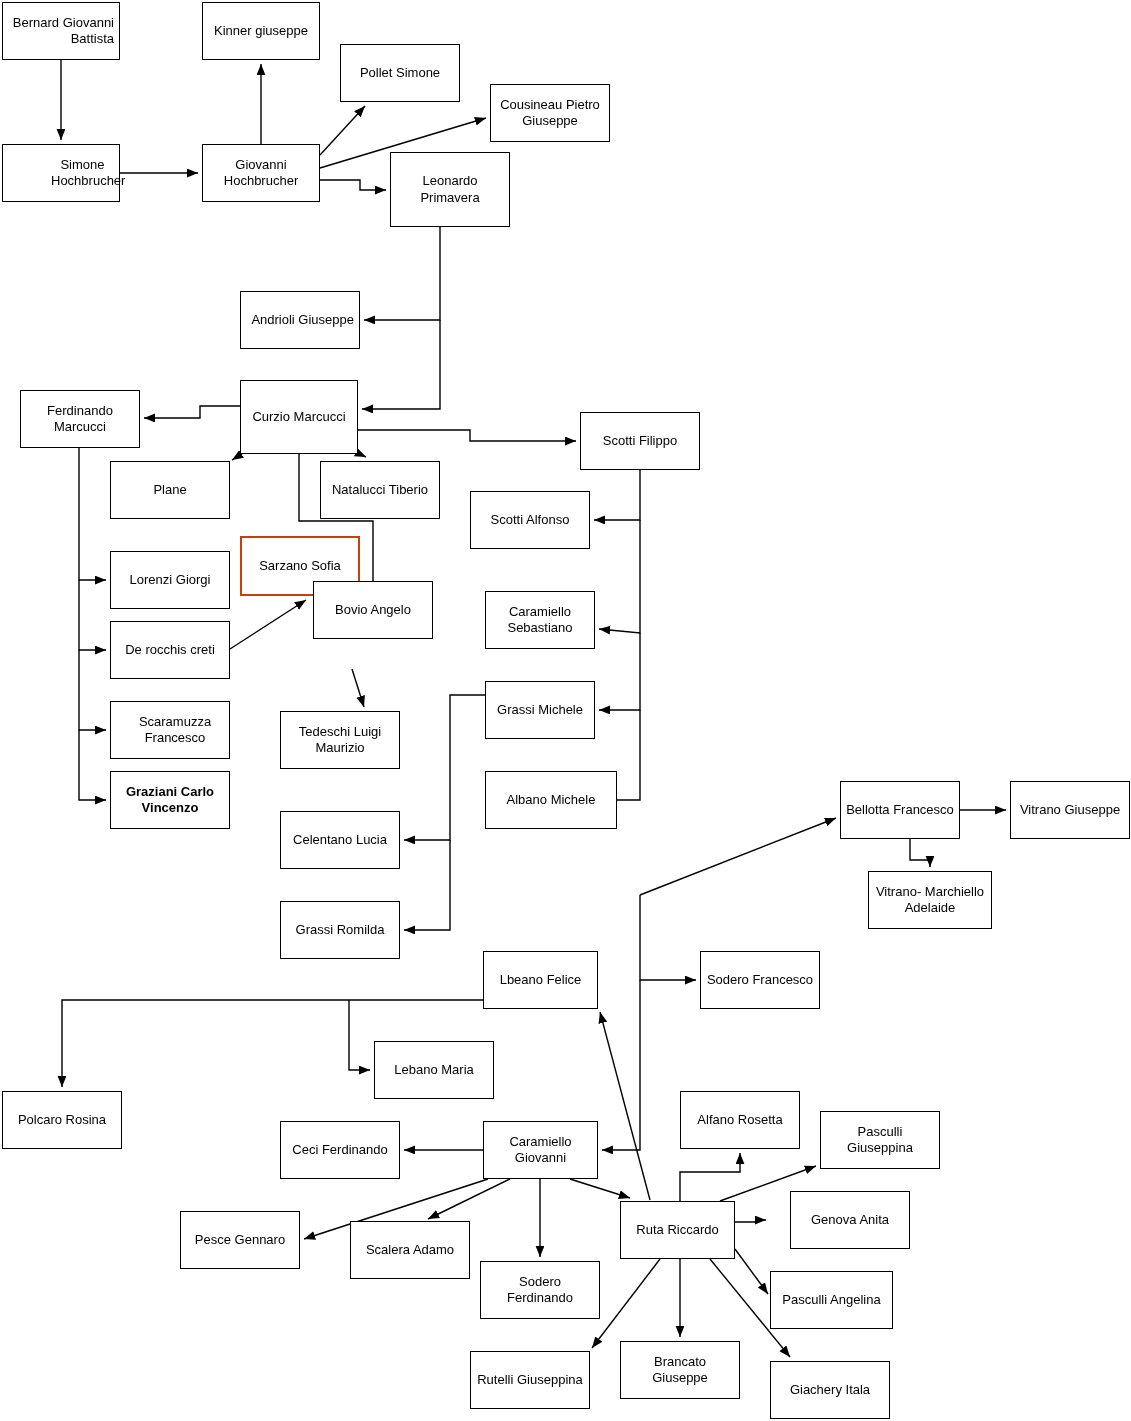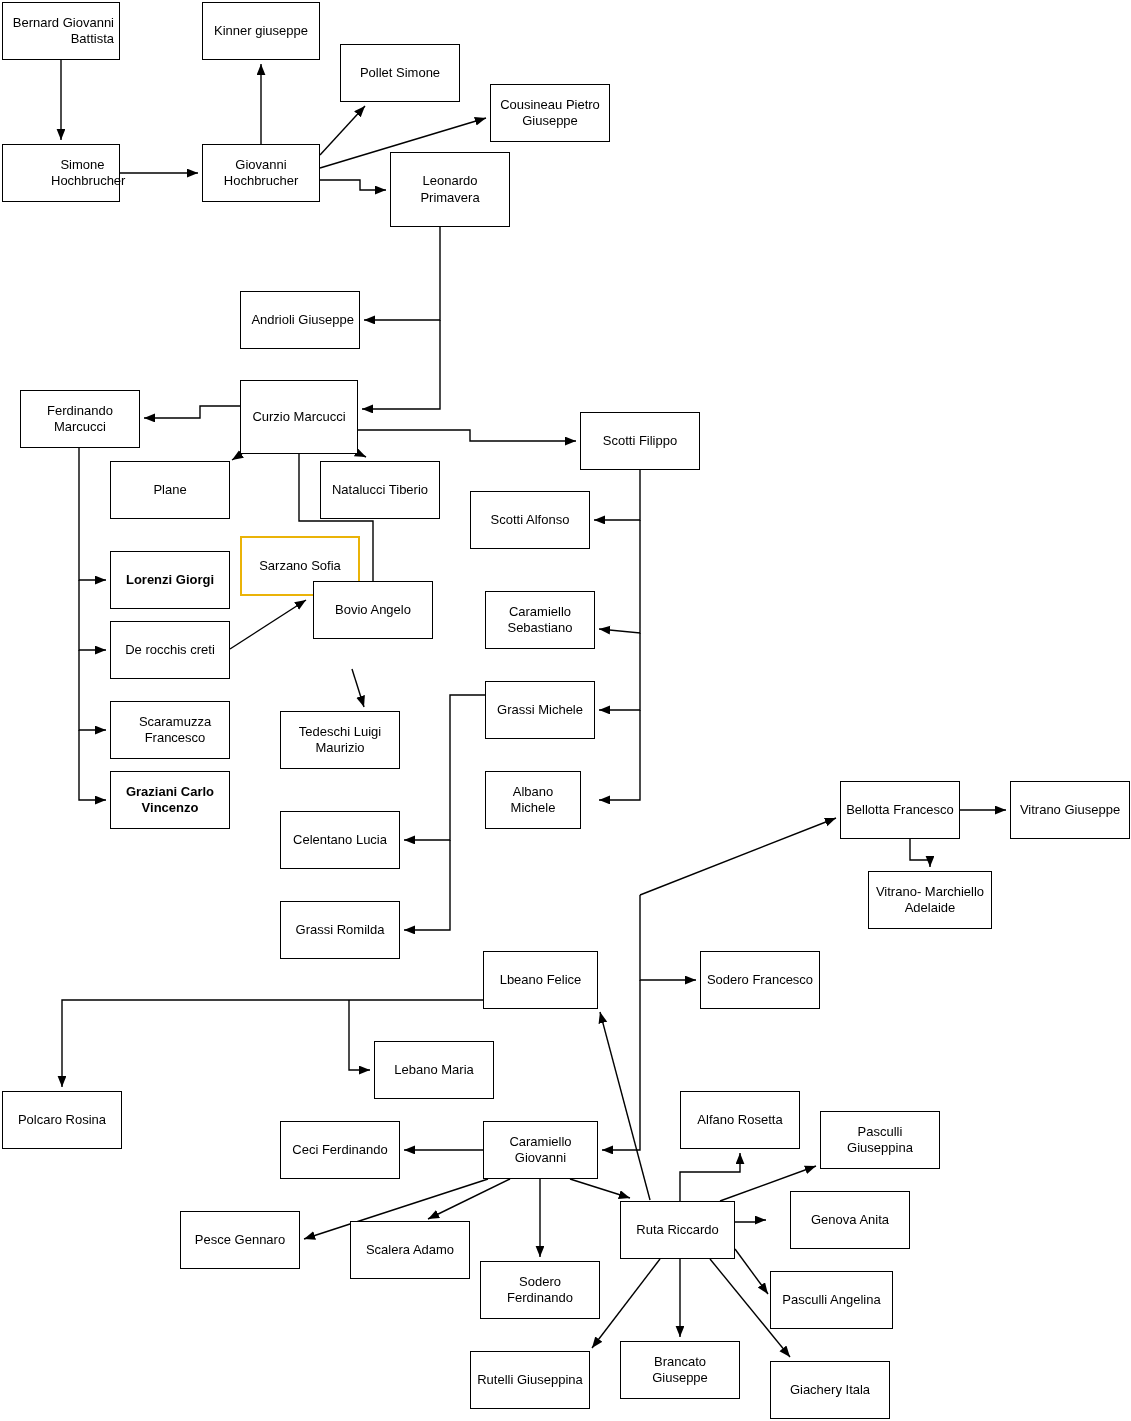--- a/index.html
+++ b/index.html
@@ -24,21 +24,21 @@
     align-items: center;
     justify-content: center;
     text-align: center;
     font-size: 13px;
     line-height: 1.25;
     color: #000000;
     padding: 2px 5px;
     z-index: 3;
   }
   .node.highlight {
-    border: 2px solid #eab308;
+    border: 2px solid #c2410c;
   }
   .node .label {
     display: block;
     width: 100%;
     white-space: pre-line;
   }
   #edges {
     position: absolute;
     left: 0;
     top: 0;
@@ -145,21 +145,21 @@
       </div>
       <div class="node" style="left: 320px; top: 461px; width: 120px; height: 58px;">
         <span class="label">Natalucci Tiberio</span>
       </div>
       <div class="node" style="left: 470px; top: 491px; width: 120px; height: 58px;">
         <span class="label">Scotti Alfonso</span>
       </div>
       <div class="node highlight" style="left: 240px; top: 536px; width: 120px; height: 60px;">
         <span class="label">Sarzano Sofia</span>
       </div>
-      <div class="node" style="left: 110px; top: 551px; width: 120px; height: 58px; font-weight: bold;">
+      <div class="node" style="left: 110px; top: 551px; width: 120px; height: 58px;">
         <span class="label">Lorenzi Giorgi</span>
       </div>
       <div class="node" style="left: 485px; top: 591px; width: 110px; height: 58px;">
         <span class="label">Caramiello Sebastiano</span>
       </div>
       <div class="node" style="left: 313px; top: 581px; width: 120px; height: 58px;">
         <span class="label">Bovio Angelo</span>
       </div>
       <div class="node" style="left: 110px; top: 621px; width: 120px; height: 58px;">
         <span class="label">De rocchis creti</span>
@@ -169,21 +169,21 @@
       </div>
       <div class="node" style="left: 110px; top: 701px; width: 120px; height: 58px; padding-left: 15px;">
         <span class="label">Scaramuzza Francesco</span>
       </div>
       <div class="node" style="left: 280px; top: 711px; width: 120px; height: 58px;">
         <span class="label">Tedeschi Luigi Maurizio</span>
       </div>
       <div class="node" style="left: 110px; top: 771px; width: 120px; height: 58px; font-weight: bold;">
         <span class="label">Graziani Carlo Vincenzo</span>
       </div>
-      <div class="node" style="left: 485px; top: 771px; width: 96px; height: 58px;">
+      <div class="node" style="left: 485px; top: 771px; width: 132px; height: 58px;">
         <span class="label">Albano Michele</span>
       </div>
       <div class="node" style="left: 840px; top: 781px; width: 120px; height: 58px;">
         <span class="label">Bellotta Francesco</span>
       </div>
       <div class="node" style="left: 1010px; top: 781px; width: 120px; height: 58px;">
         <span class="label">Vitrano Giuseppe</span>
       </div>
       <div class="node" style="left: 280px; top: 811px; width: 120px; height: 58px;">
         <span class="label">Celentano Lucia</span>

